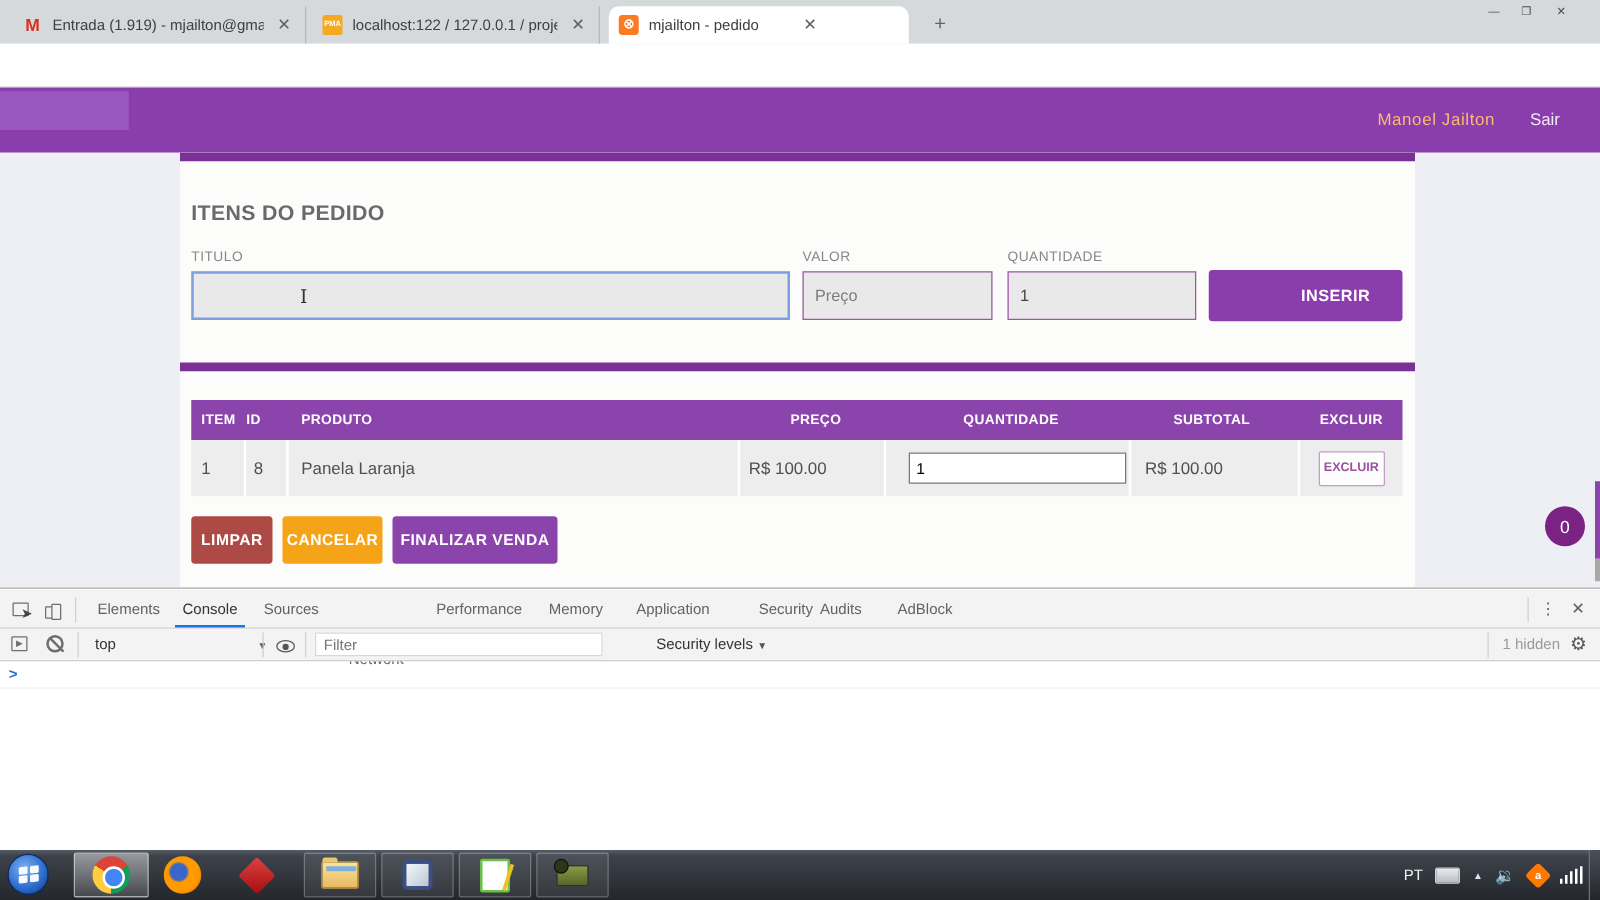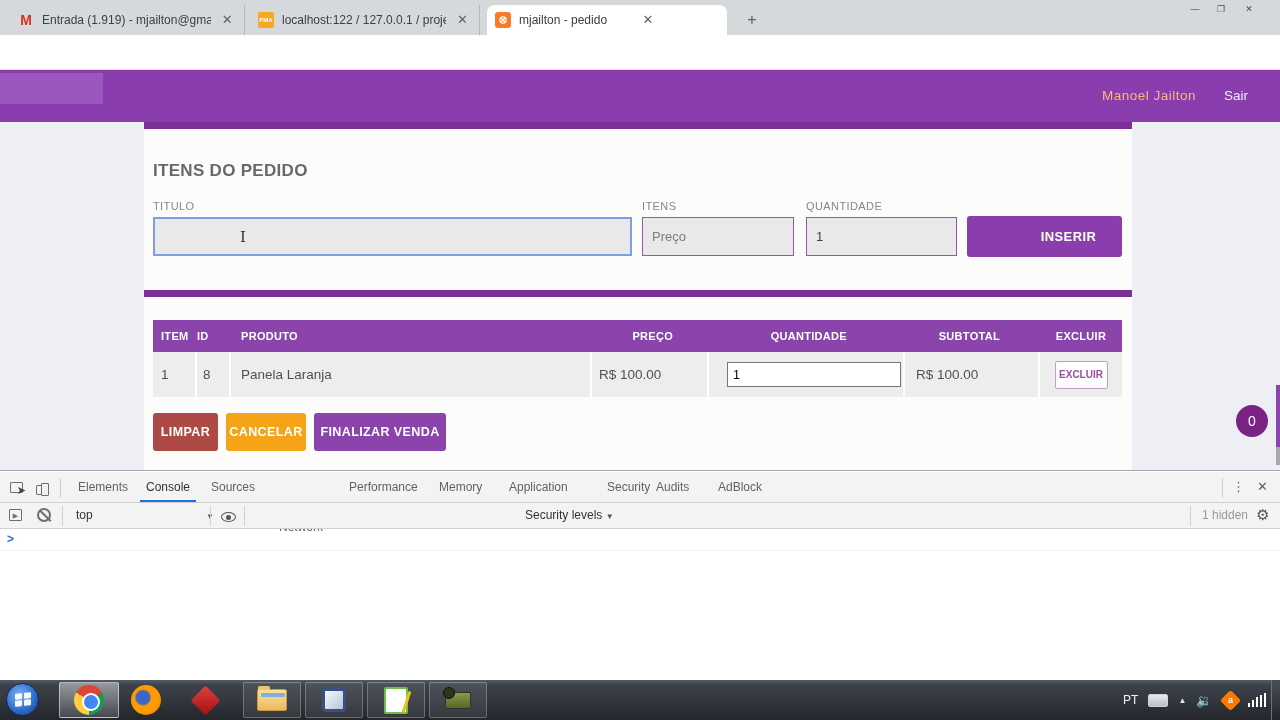--- a/index.html
+++ b/index.html
@@ -182,21 +182,21 @@
   <div class="abs appheader">
     <div class="abs litebox"></div>
     <div class="abs uname">Manoel Jailton</div>
     <div class="abs sair">Sair</div>
   </div>
   <div class="abs panel"></div>
   <div class="abs topbar"></div>
   <div class="abs h-title">ITENS DO PEDIDO</div>
 
   <div class="abs flabel" style="left:153px;">TITULO</div>
-  <div class="abs flabel" style="left:642px;">ITENS</div>
+  <div class="abs flabel" style="left:642px;">VALOR</div>
   <div class="abs flabel" style="left:806px;">QUANTIDADE</div>
 
   <input class="abs finput" id="inp-titulo" value="" style="">
   <div class="abs ibeam">I</div>
   <input class="abs finput" id="inp-valor" placeholder="Preço" style="">
   <input class="abs finput" id="inp-qtd" value="1" style="">
   <button class="abs btn" id="btn-inserir">INSERIR</button>
 
   <div class="abs midbar"></div>
 
@@ -270,20 +270,21 @@
     <div class="abs dt-sep" style="left:62px; top:3px;"></div>
     <div class="abs dd" style="left:76px; top:5px;">
       <span>top</span>
       <span class="arr" style="margin-left:110px;">▼</span>
     </div>
     <div class="abs dt-sep" style="left:210px; top:3px;"></div>
     <div class="abs" style="left:221px; top:5px;">
         <div class="eye"></div>
       </div>
     <div class="abs dt-sep" style="left:244px; top:3px;"></div>
+    <input class="abs filter-input" placeholder="Filter" style="">
     <div class="abs dd" style="left:525px; top:5px;">
       <span>Security levels</span> <span class="arr">▼</span>
     </div>
     <div class="abs dt-sep" style="left:1190px; top:3px;"></div>
     <div class="abs hidden-lbl" style="left:1202px; top:5px;">1 hidden</div>
     <div class="abs gear" style="left:1256px; top:3px;">⚙</div>
   </div>
 
   <div class="abs console-prompt">
     <span class="prompt-chev">&gt;</span>

